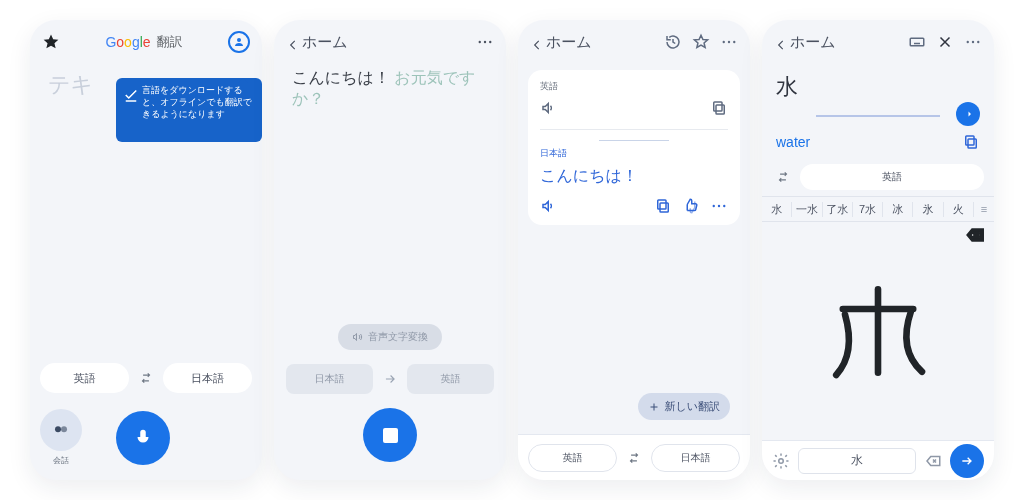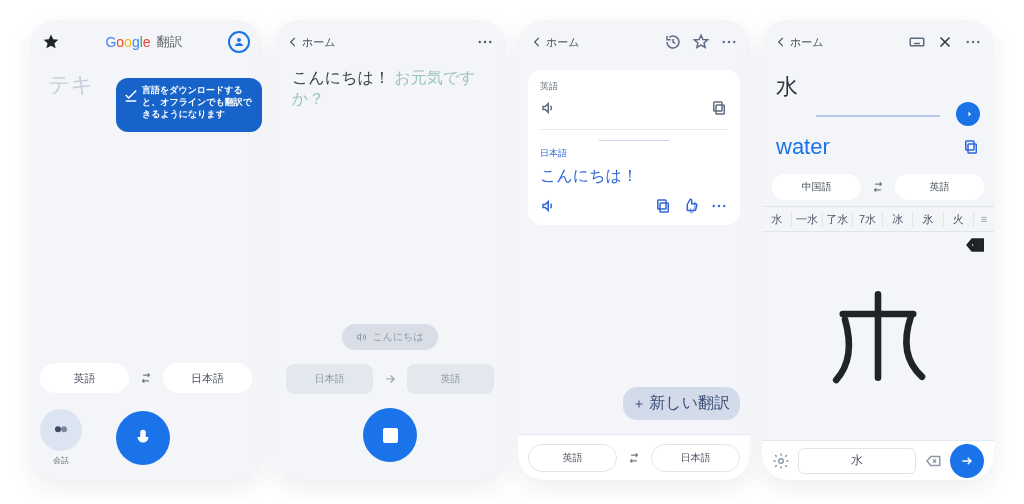--- a/index.html
+++ b/index.html
@@ -40,42 +40,41 @@
   .gtitle .suffix{color:#5f6368;font-size:13px;margin-left:2px}
 
   .avatar-circ{width:22px;height:22px;border-radius:50%;border:2px solid var(--blue);display:flex;align-items:center;justify-content:center}
   .avatar-circ svg{width:12px;height:12px;fill:var(--blue)}
 
   
   .placeholder{font-size:22px;color:#c8cfdb;padding:0 18px;margin-top:6px}
   .tooltip{
     position:absolute;top:58px;left:86px;width:146px;
     background:var(--blue-d);color:#fff;font-size:9px;
-    border-radius:12px;padding:6px 8px 12px 26px;
+    border-radius:6px;padding:6px 8px 22px 26px;
     line-height:1.35;
-    font-weight:bold;
   }
   .tooltip::before{content:"";position:absolute;top:-5px;right:14px;border:5px solid transparent;border-bottom-color:var(--blue-d)}
   .tooltip .tick{position:absolute;left:6px;top:8px}
 
   .dock{margin-top:auto;padding:8px 10px 14px 10px;display:flex;flex-direction:column;gap:10px}
   .lang-row{display:flex;align-items:center;gap:6px}
   .lang-chip{flex:1;height:30px;border-radius:15px;background:#fff;display:flex;align-items:center;justify-content:center;font-size:11px;color:#4a5160}
   .swap{width:22px;display:flex;justify-content:center}
 
   .action-row{display:flex;align-items:center;justify-content:flex-start;gap:34px;margin-top:6px}
   .action-col{display:flex;flex-direction:column;align-items:center;gap:4px}
   .fab-lg{width:54px;height:54px;border-radius:50%;background:var(--blue);display:flex;align-items:center;justify-content:center}
   .fab-lg svg{width:22px;height:22px;fill:#fff}
   .fab-sm{width:42px;height:42px;border-radius:50%;background:#dde4f1;display:flex;align-items:center;justify-content:center}
   .fab-sm svg{width:18px;height:18px;fill:#3b4a63}
   .cap{font-size:8px;color:#6f7885}
 
   
-  .back{display:flex;align-items:center;gap:2px;color:#4a5160;font-size:11px}
+  .back{display:flex;align-items:flex-end;gap:2px;color:#4a5160;font-size:15px}
 
   
   .s2-text{padding:0 18px;margin-top:4px;font-size:16px}
   .s2-in{color:#3a3f48}
   .s2-hint{color:#9cc3b9}
   .vtt-pill{
     align-self:center;margin:auto 0 6px 0;
     background:#d8dde6;color:#9099a8;font-size:10px;
     border-radius:14px;padding:6px 14px;display:flex;align-items:center;gap:4px
   }
@@ -90,37 +89,37 @@
   .card{background:#fff;border-radius:14px;margin:6px 10px;padding:10px 12px}
   .lbl{font-size:9px;color:#6b737f;margin-bottom:6px}
   .trans-src{font-size:16px;color:#202428;margin-bottom:10px}
   .trans-dst{font-size:16px;color:var(--trans-blue);margin-bottom:10px}
   .row-ic{display:flex;align-items:center}
   .row-ic .sp{flex:1}
   .hr{height:1px;background:rgba(60,80,120,0.12);margin:12px 0 10px}
   .tiny-underline{height:1px;background:#c9d4e8;width:70px;margin:4px auto 0}
   .lbl2{font-size:9px;color:var(--trans-blue);margin:6px 0}
   .new-chip{
-    position:absolute;right:10px;bottom:60px;
-    background:#d3dbeb;color:#3b4e78;font-size:16px;border-radius:14px;
+    position:absolute;right:20px;bottom:60px;
+    background:#d3dbeb;color:#3b4e78;font-size:11px;border-radius:14px;
     padding:6px 10px;display:flex;align-items:center;gap:4px
   }
   .bottom-bar{
     background:#fff;border-top:1px solid #e4e8f0;height:46px;
     display:flex;align-items:center;padding:0 10px;gap:6px}
   .bb-chip{flex:1;height:28px;border-radius:14px;border:1px solid #e0e4ec;display:flex;align-items:center;justify-content:center;font-size:10px;color:#4a5160}
 
   
   .s4-top{display:flex;flex-direction:column;padding:8px 14px 0}
   .s4-in{font-size:22px;color:#303540}
   .s4-line{height:2px;background:#b6c5e8;margin:4px 8px 0 40px}
   .s4-go{width:24px;height:24px;border-radius:50%;background:var(--blue);display:flex;align-items:center;justify-content:center}
   .s4-go svg{width:12px;height:12px;fill:#fff}
   .s4-row{display:flex;align-items:center;gap:8px}
-  .s4-res{font-size:22px;color:var(--blue);padding:8px 14px}
+  .s4-res{font-size:14px;color:var(--blue);padding:8px 14px}
   .s4-res-row{display:flex;align-items:center;justify-content:space-between;padding:0 14px}
 
   .s4-lang{display:flex;align-items:center;gap:6px;padding:6px 10px}
   .s4-chip{flex:1;height:26px;border-radius:13px;background:#fff;display:flex;align-items:center;justify-content:center;font-size:10px;color:#4a5160}
 
   .cands{display:flex;align-items:center;border-top:1px solid #e0e4ec;border-bottom:1px solid #e0e4ec;height:26px}
   .cand{flex:1;text-align:center;font-size:11px;color:#4a5160;border-right:1px solid #e0e4ec}
   .cand:last-child{border-right:none}
   .cand.small{flex:0 0 20px;color:#8f98a7}
 
@@ -226,21 +225,21 @@
     </div>
     <div class="s2-text">
       <span class="s2-in">こんにちは！</span>
       <span class="s2-hint">お元気ですか？</span>
     </div>
 
     <div class="vtt-pill" style="margin-top:auto">
       <svg width="12" height="12" viewBox="0 0 24 24" fill="none" stroke="#9099a8" stroke-width="2">
           <path d="M3 9h3l3-4v14l-3-4H3zM14 8c2 2 2 6 0 8M17 6c3 3 3 9 0 12"></path>
         </svg>
-      <span>こんにちは</span>
+      <span>音声文字変換</span>
     </div>
 
     <div class="s2-lang" style="margin-top:8px">
       <div class="s2-chip">日本語</div>
       <div class="swap">
         <svg width="14" height="14" viewBox="0 0 24 24" fill="none" stroke="#9aa4b3" stroke-width="2">
             <path d="M5 12h14M13 6l6 6-6 6"></path>
           </svg>
       </div>
       <div class="s2-chip">英語</div>
@@ -402,21 +401,20 @@
         <svg viewBox="0 0 24 24" fill="none" stroke="#2f66d8" stroke-width="2">
             <rect x="8" y="8" width="11" height="12" rx="1"></rect>
             <rect x="5" y="4" width="11" height="12" rx="1"></rect>
           </svg>
       </span>
     </div>
 
     <div style="margin-top:auto"></div>
 
     <div class="s4-lang">
-      <div class="s4-chip">中国語</div>
       <div class="swap">
         <svg viewBox="0 0 24 24" width="14" height="14" stroke="#6f7885" stroke-width="2" fill="none">
             <path d="M7 7h11M15 4l3 3-3 3"></path>
             <path d="M17 17H6M9 20l-3-3 3-3"></path>
           </svg>
       </div>
       <div class="s4-chip">英語</div>
     </div>
 
     <div class="cands">

